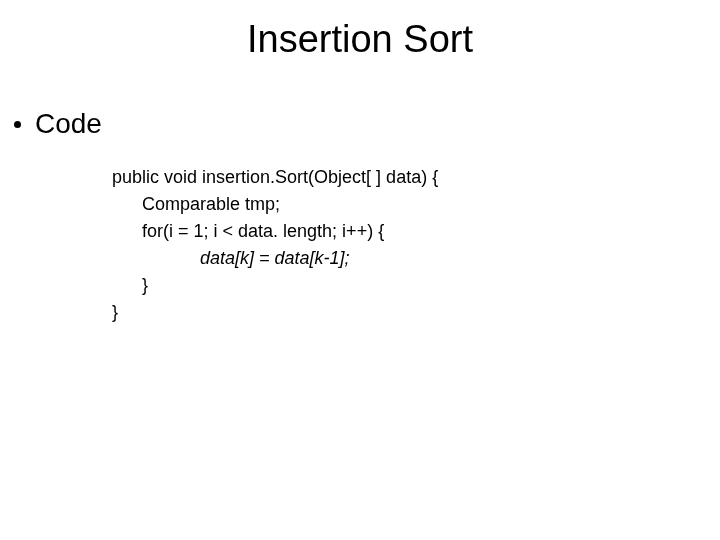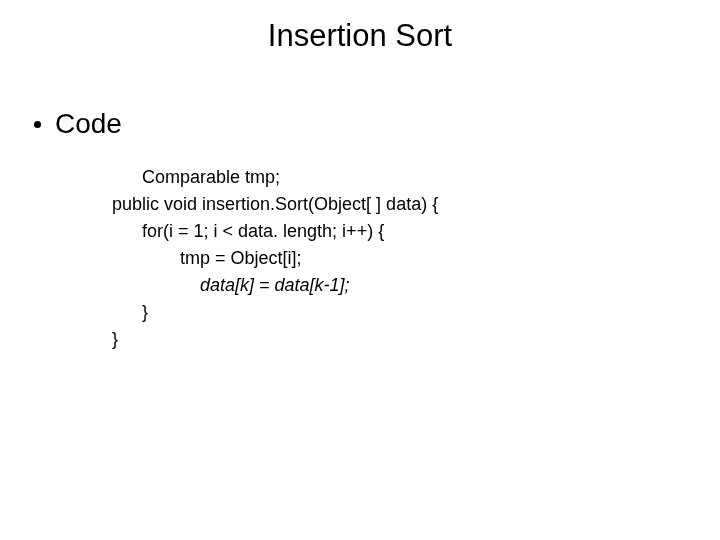--- a/index.html
+++ b/index.html
@@ -17,27 +17,27 @@
     width: 720px;
     height: 540px;
     box-sizing: border-box;
   }
   .title {
     position: absolute;
     top: 18px;
     left: 0;
     width: 100%;
     text-align: center;
-    font-size: 31px;
+    font-size: 38px;
     font-weight: 400;
   }
   .bullet-row {
     position: absolute;
     top: 108px;
-    left: 34px;
+    left: 14px;
     display: flex;
     align-items: center;
     font-size: 28px;
   }
   .bullet-dot {
     width: 7px;
     height: 7px;
     background: #000;
     border-radius: 50%;
     margin-right: 14px;
@@ -63,22 +63,21 @@
 <div class="slide">
 
   <div class="title">Insertion Sort</div>
 
   <div class="bullet-row">
     <span class="bullet-dot"></span>
     <span>Code</span>
   </div>
 
   <div class="code-block">
+    <div class="code-line">public void insertion.Sort(Object[ ] data) {</div>
     <div class="code-line ind1">Comparable tmp;</div>
-    <div class="code-line">public void insertion.Sort(Object[ ] data) {</div>
     <div class="code-line ind1">for(i = 1; i &lt; data. length; i++) {</div>
-    <div class="code-line ind2">tmp = Object[i];</div>
     <div class="code-line ind3">data[k] = data[k-1];</div>
     <div class="code-line ind1">}</div>
     <div class="code-line">}</div>
   </div>
 
 </div>
 
 </body></html>

